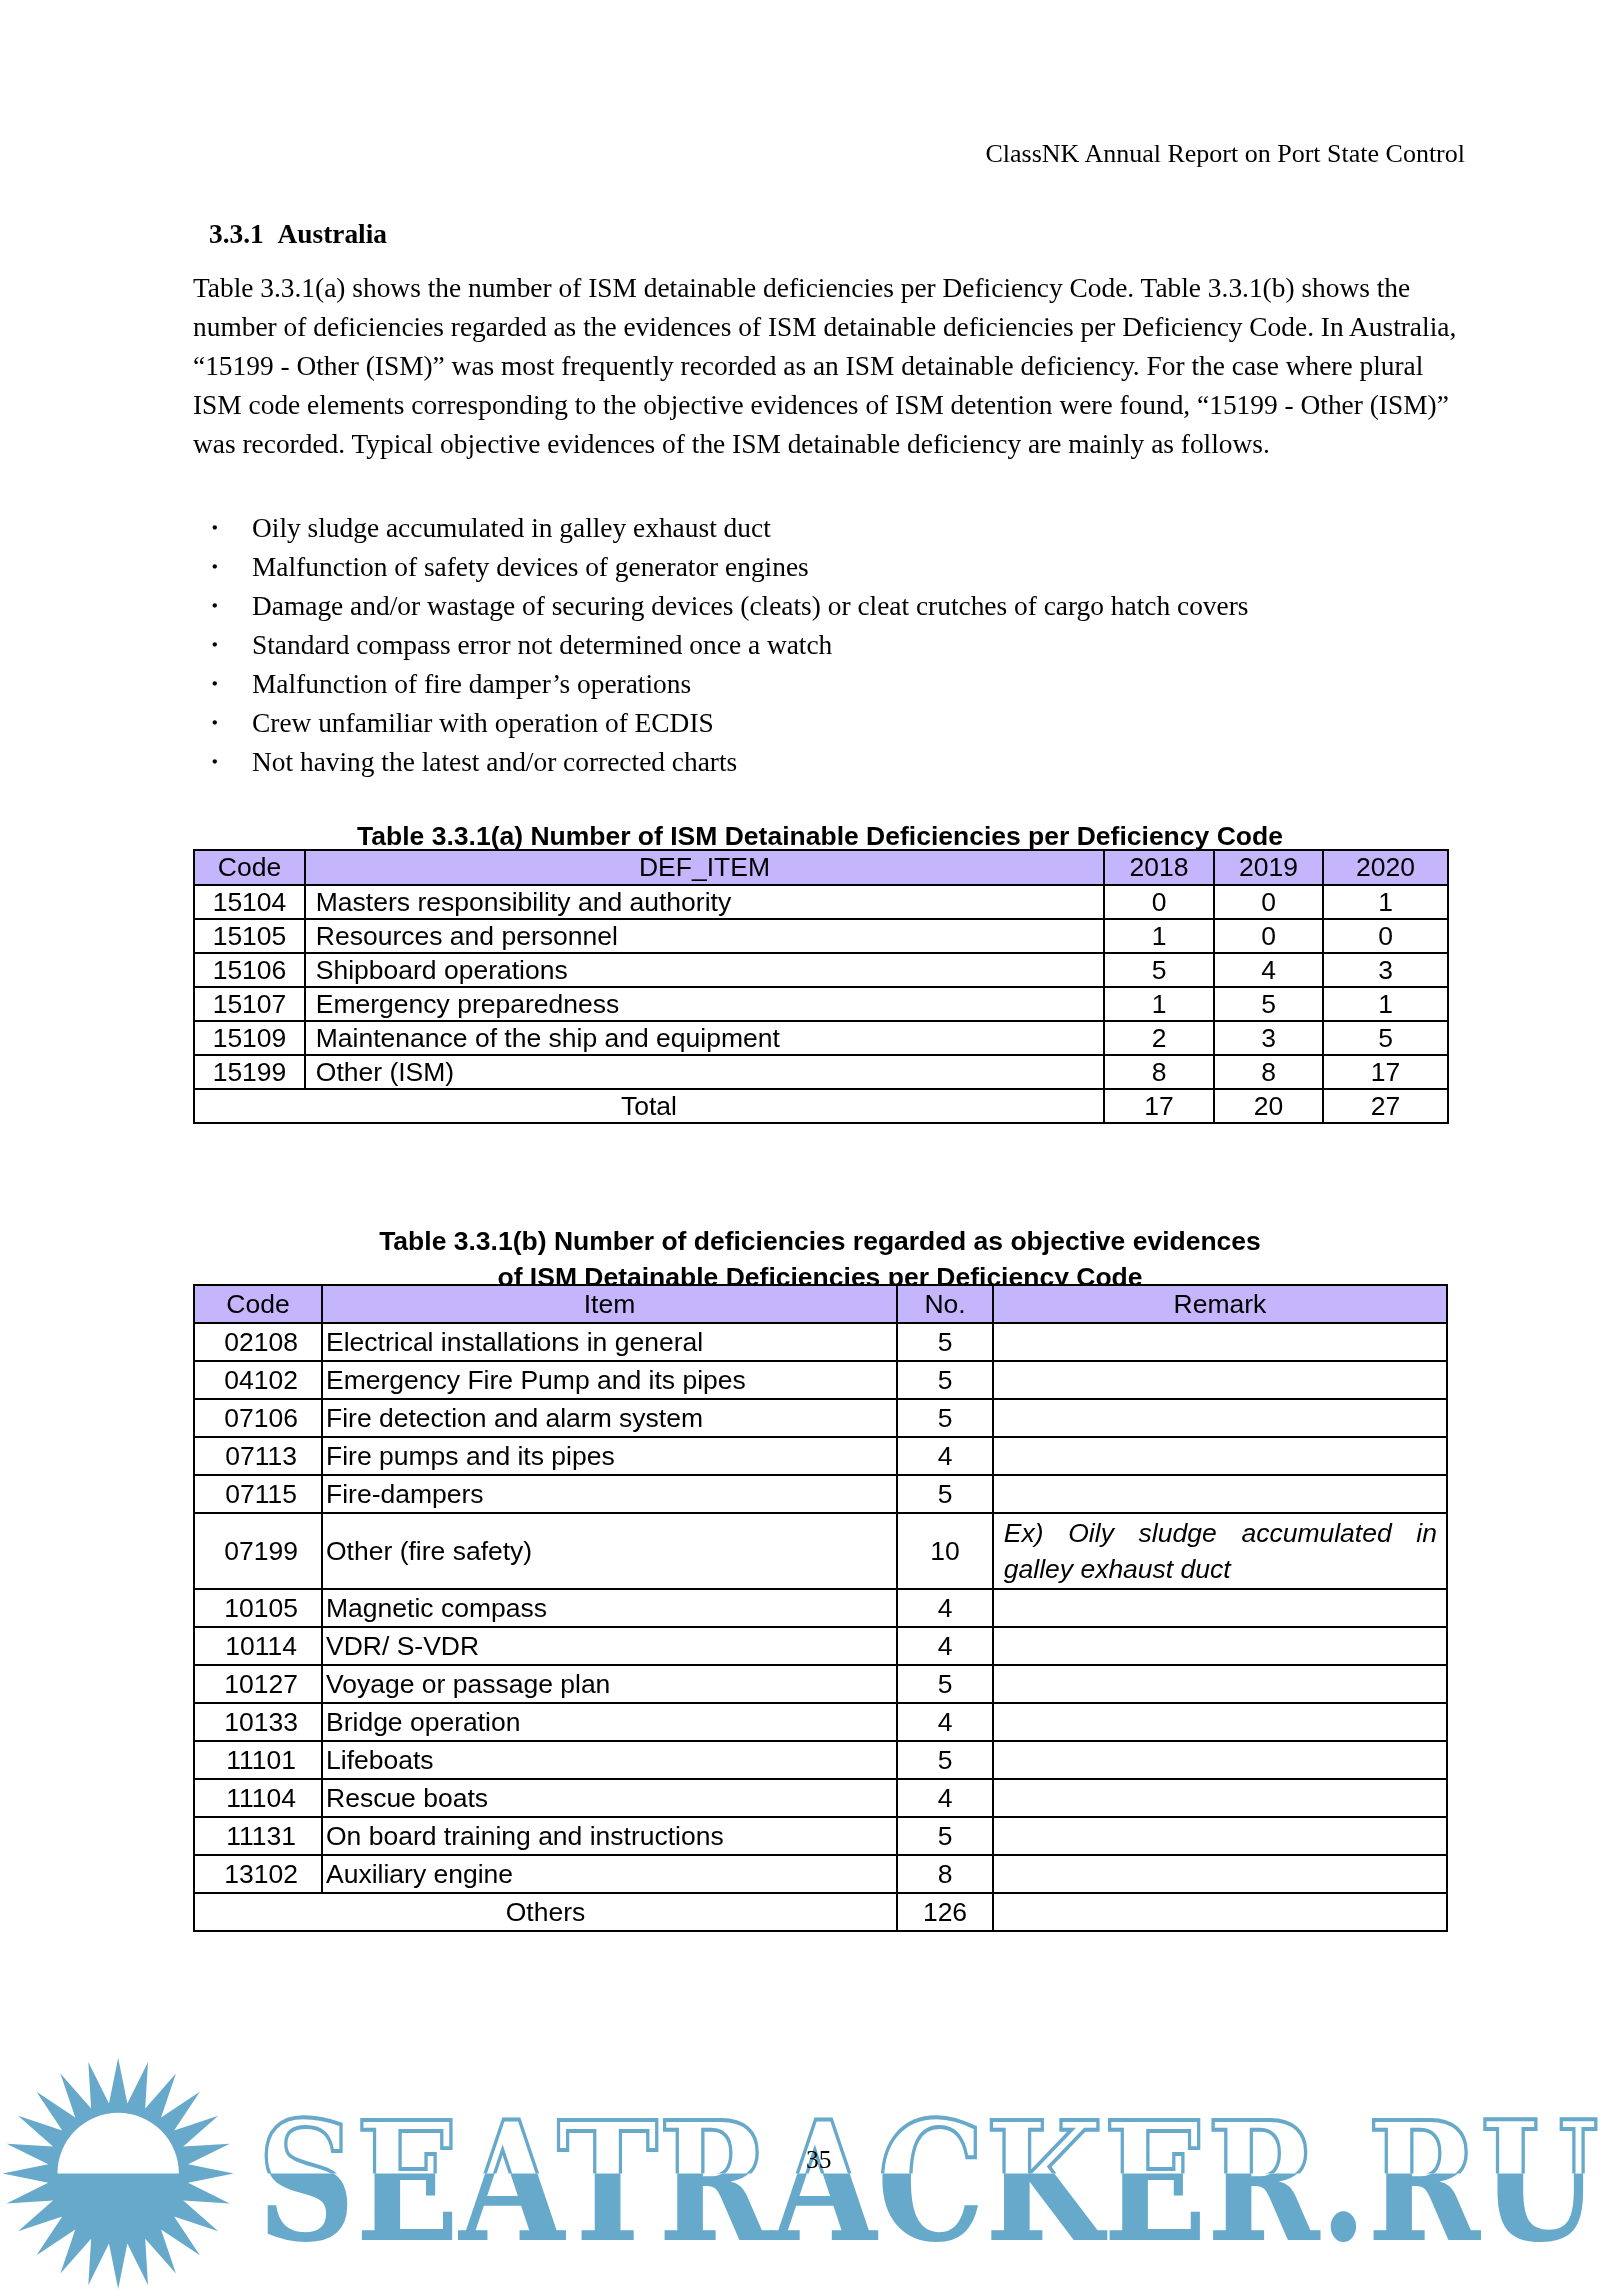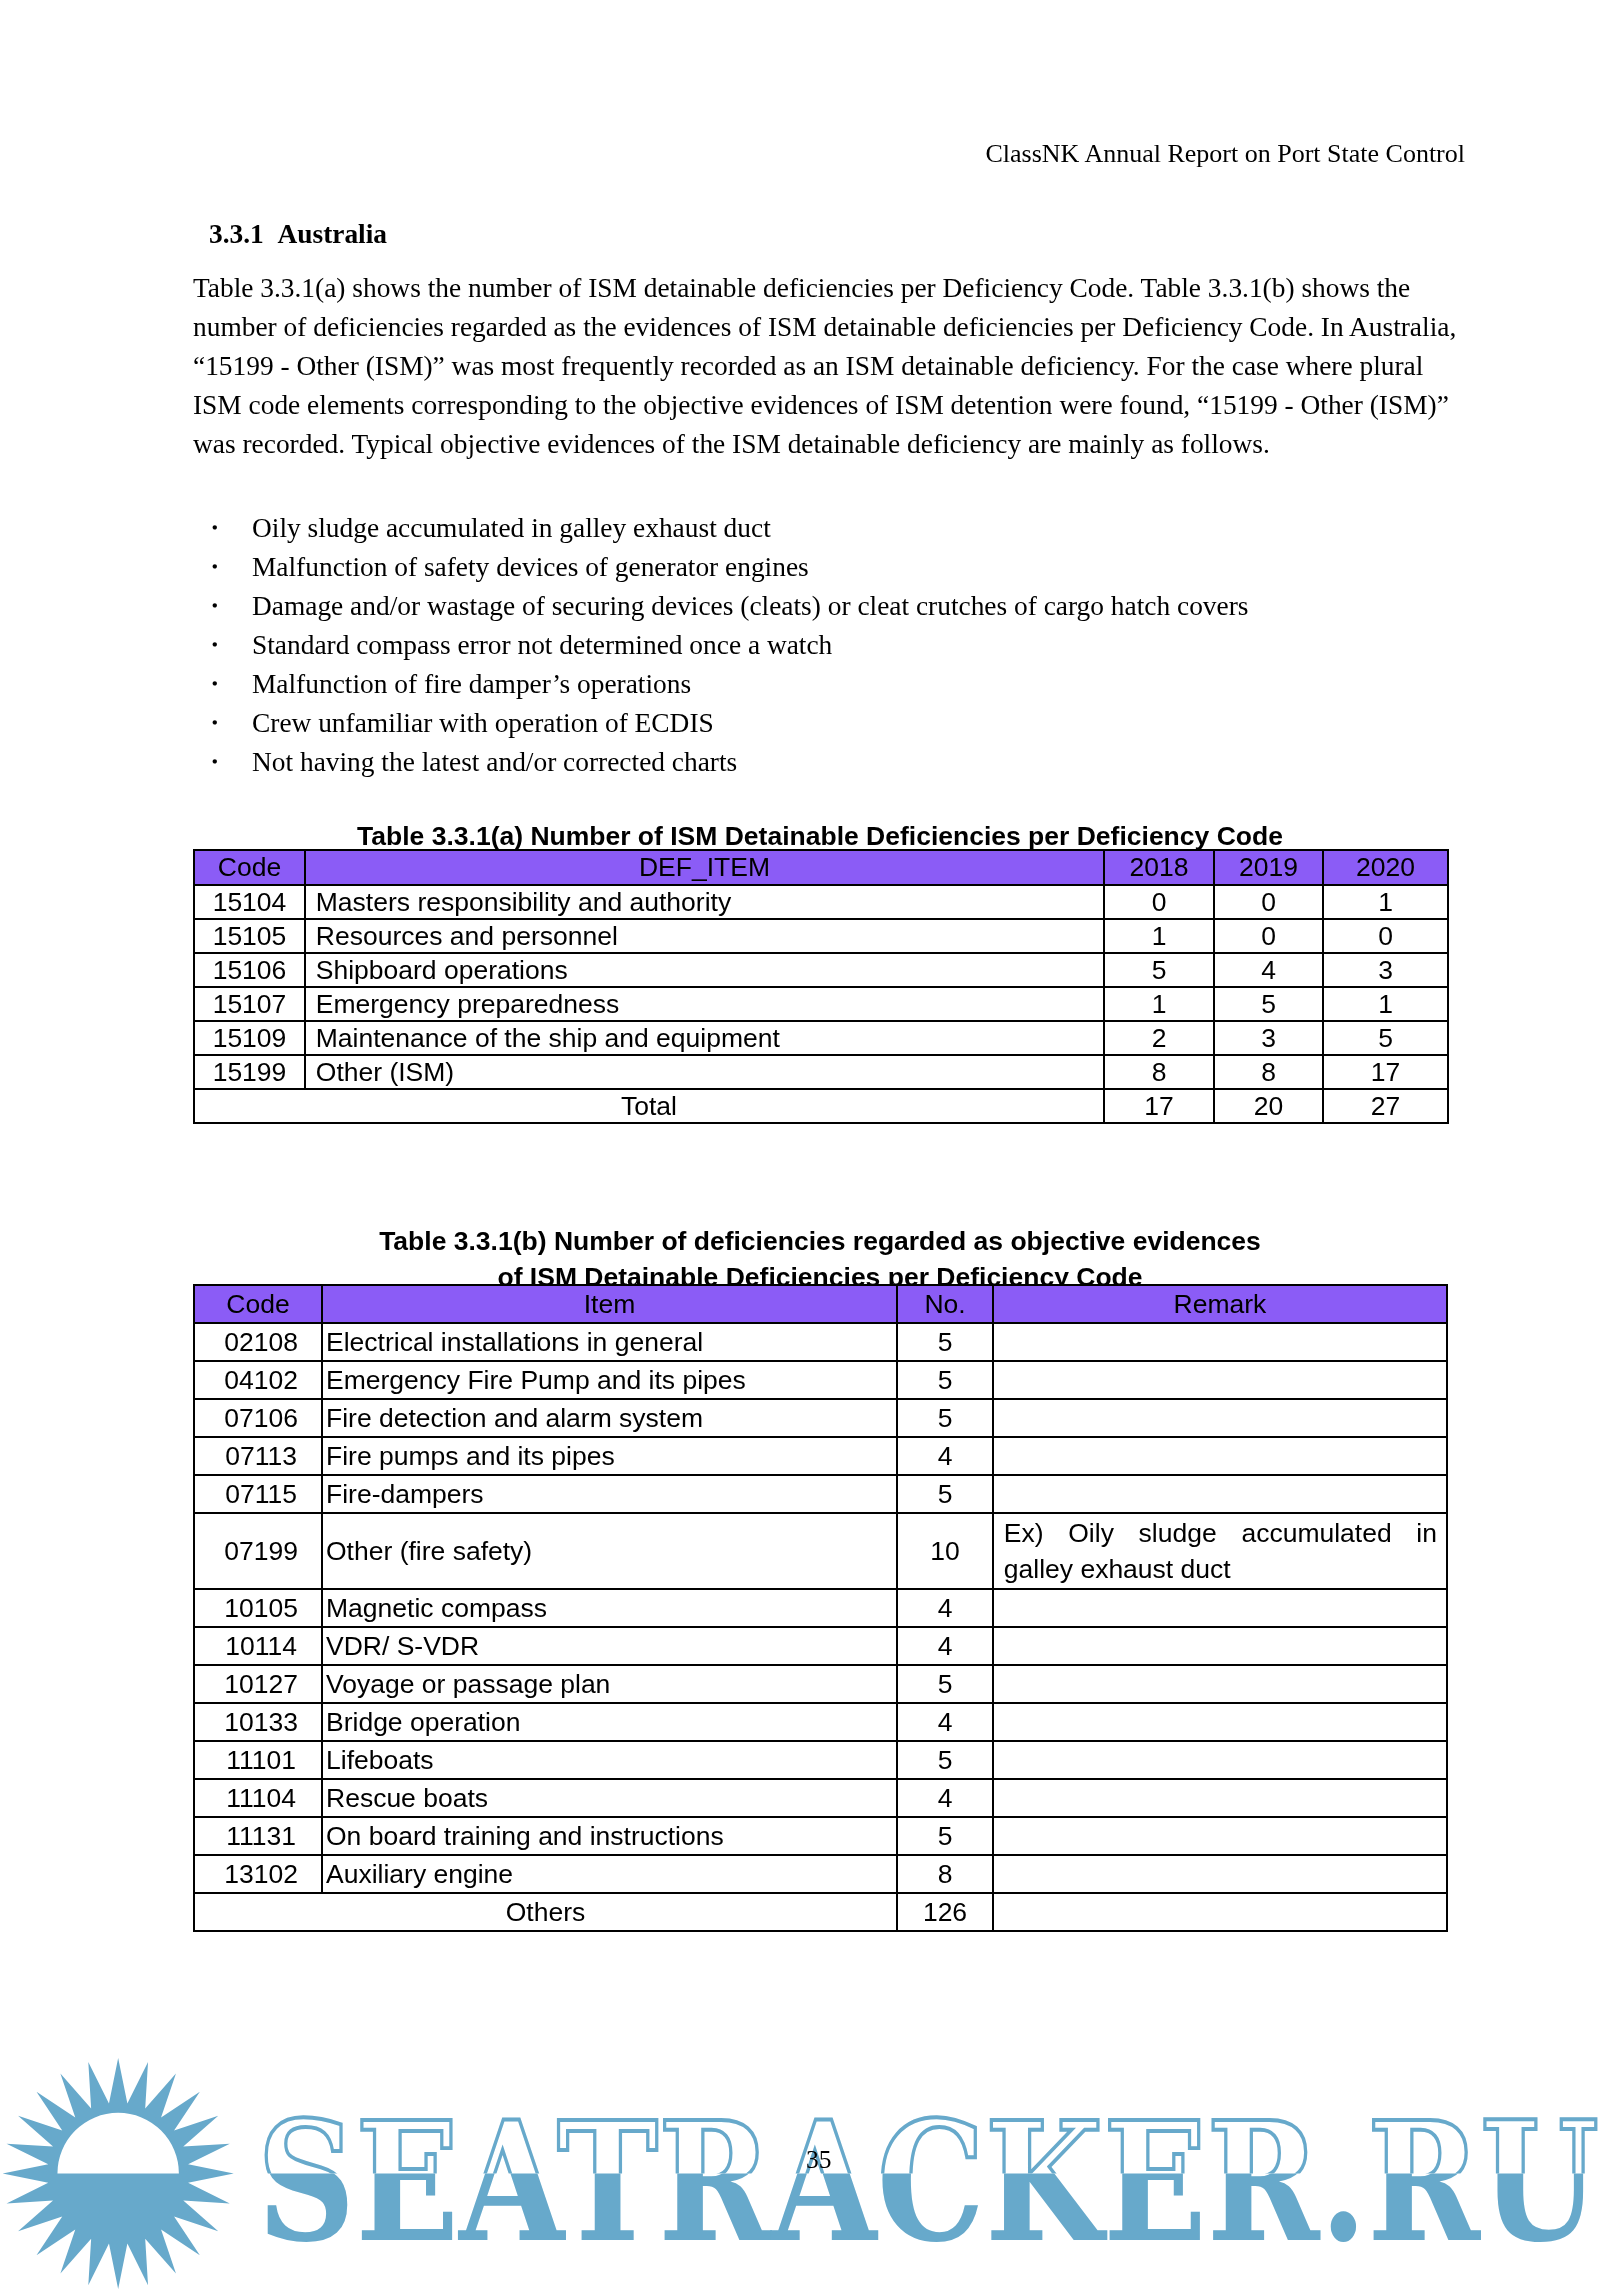--- a/index.html
+++ b/index.html
@@ -17,32 +17,32 @@
   #bullets { position: absolute; left: 193px; top: 509px; margin: 0; padding: 0; list-style: none; font-size: 27.4px; line-height: 39px; }
   #bullets li { position: relative; padding-left: 59px; white-space: nowrap; }
   #bullets li .dot { position: absolute; left: 7.8px; top: 0; }
 
   .tcap { position: absolute; left: 193px; width: 1254px; text-align: center; font-weight: bold; font-size: 26.5px; line-height: 36px; }
   #caption-a { top: 818px; }
   #caption-b { top: 1223px; line-height: 36px; }
 
   table.grid { position: absolute; left: 193px; border-collapse: collapse; font-size: 26.5px; table-layout: fixed; }
   table.grid th, table.grid td { border: 2.9px solid #000; padding: 0 9.8px; white-space: nowrap; overflow: hidden; }
-  table.grid th { background: #8b5cf6; font-weight: normal; text-align: center; }
+  table.grid th { background: #c4b5fd; font-weight: normal; text-align: center; }
   table.grid td.c { text-align: center; }
   table.grid td.l { text-align: left; }
 
   #table-a { top: 849px; width: 1254px; }
   #table-a th { height: 33px; line-height: 29px; }
   #table-a td { height: 32px; line-height: 29px; }
 
   #table-b { top: 1284px; width: 1254px; }
   #table-b th { height: 36px; line-height: 31px; }
   #table-b td { height: 36px; line-height: 31px; }
-  #table-b td.remark { white-space: normal; text-align: justify; line-height: 36px; padding-right: 9px; }
+  #table-b td.remark { white-space: normal; text-align: justify; line-height: 36px; padding-right: 9px; font-style: italic; }
   #table-b td.code { padding-left: 16px; }
   #table-b td.item { padding-left: 3px; }
 
   #watermark { position: absolute; left: 0; top: 2056px; width: 1621px; height: 236px; }
   #page-number { position: absolute; left: 806px; top: 2145px; font-size: 25.5px; text-align: right; }
 </style>
 </head>
 <body>
 
 <div id="running-header" class="serif">ClassNK Annual Report on Port State Control</div>

